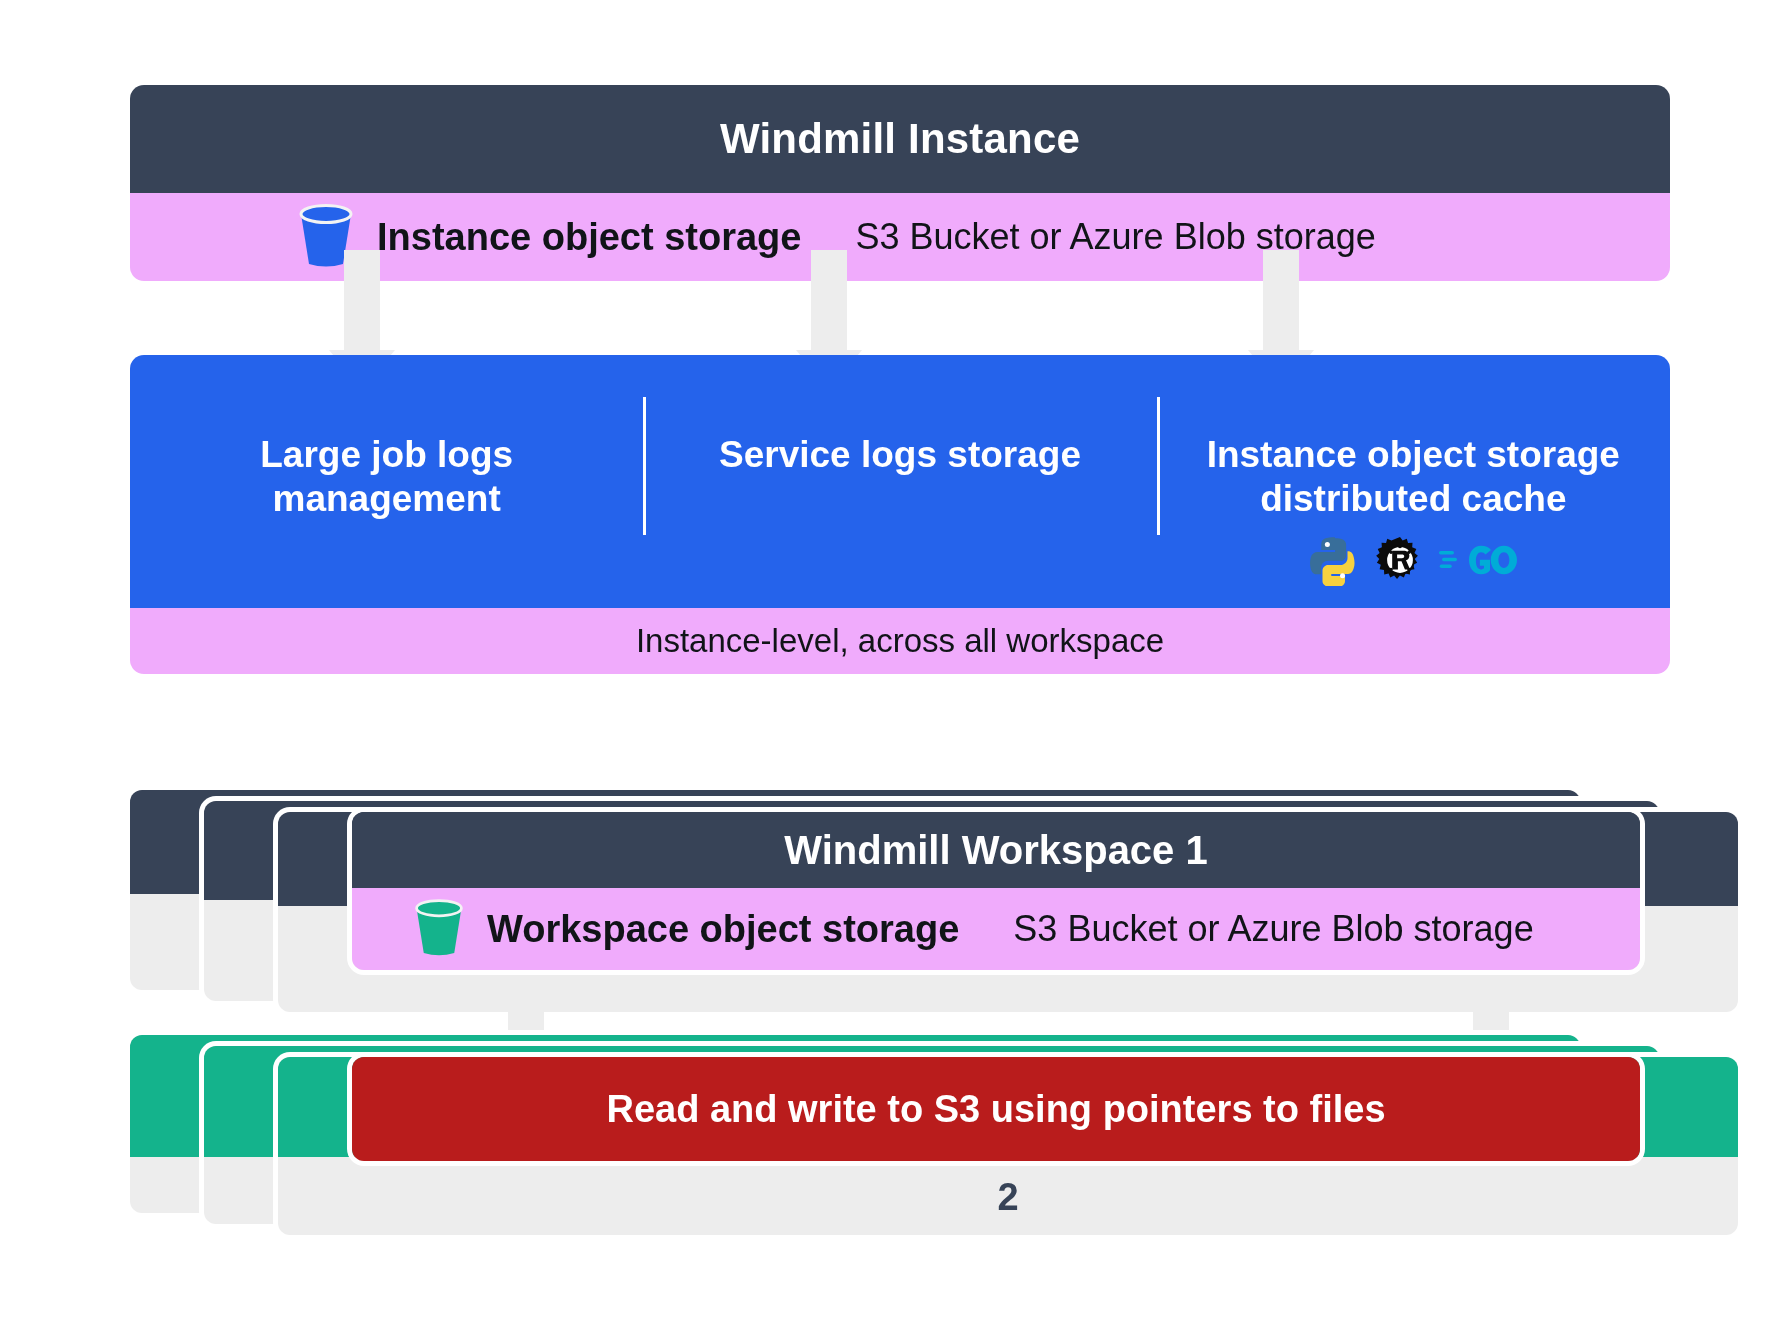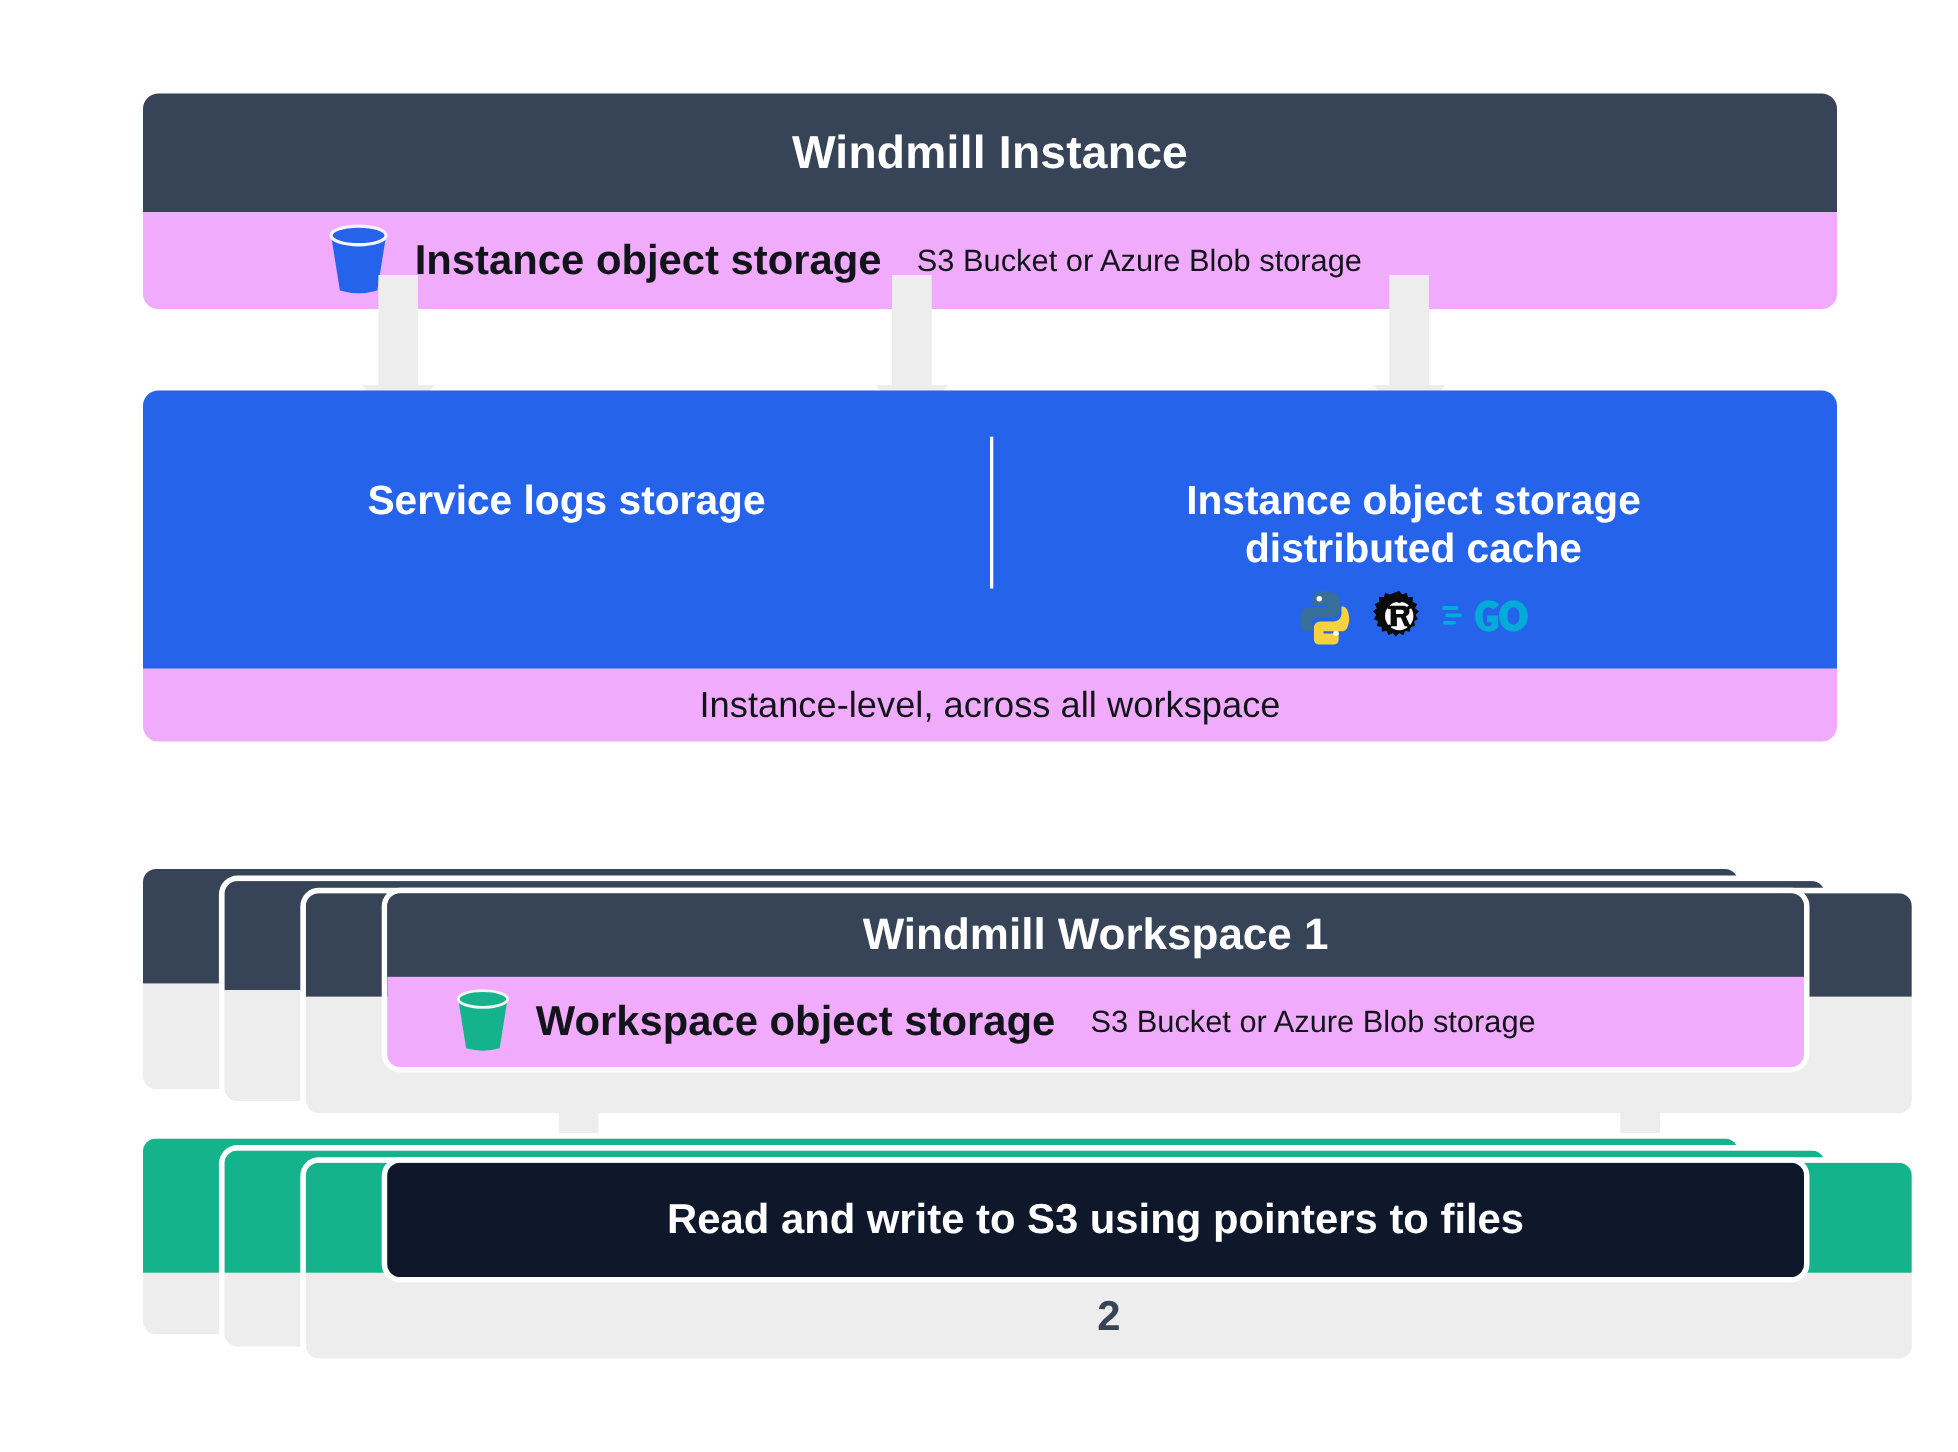--- a/index.html
+++ b/index.html
@@ -61,24 +61,24 @@
     margin-right: 22px;
     margin-top: -4px;
   }
   .storage-label {
     font-size: 38px;
     font-weight: bold;
     color: #111418;
     white-space: nowrap;
   }
   .storage-sub {
-    font-size: 28px;
+    font-size: 36px;
     color: #111418;
     white-space: nowrap;
-    margin-left: 32px;
+    margin-left: 54px;
   }
 
   
   .arrow {
     position: absolute;
     color: #ededed;
   }
   .arrow .stem {
     position: absolute;
     left: 50%;
@@ -236,21 +236,21 @@
   #green-front {
     position: absolute;
     left: 222px;
     top: 22px;
     right: 30px;
     border-radius: 12px;
     overflow: hidden;
     box-shadow: 0 0 0 5px #ffffff;
   }
   #green-title {
-    background: #0f172a;
+    background: #b91c1c;
     height: 104px;
     display: flex;
     align-items: center;
     justify-content: center;
     color: #ffffff;
     font-weight: bold;
     font-size: 38px;
   }
   #green-footer {
     height: 62px;
@@ -287,20 +287,23 @@
     <div class="head" style="top:100px;"></div>
   </div>
   <div class="arrow" style="left:1245px; top:250px; width:72px; height:140px;">
     <div class="stem" style="height:100px;"></div>
     <div class="head" style="top:100px;"></div>
   </div>
 
   <div id="feature-card">
     <div id="feature-box">
 
+      <div class="feature-col">
+        <div class="feature-title">Large job logs management</div>
+      </div>
 
       <div class="feature-col">
         <div class="feature-title">Service logs storage</div>
       </div>
 
       <div class="feature-col">
         <div class="feature-title">Instance object storage distributed cache</div>
         <div id="lang-logos">
 
           <svg width="52" height="52" viewBox="0 0 64 64">

